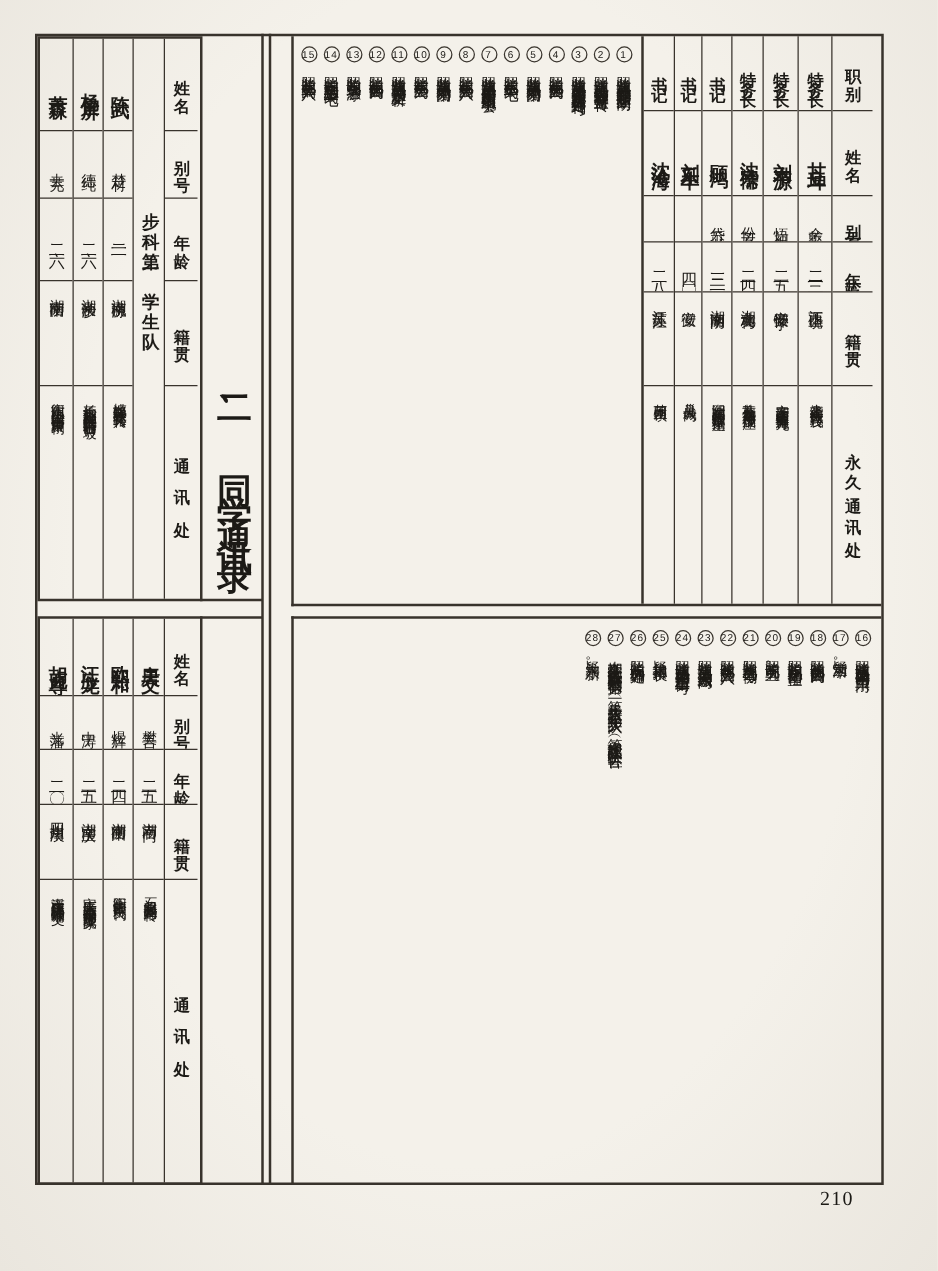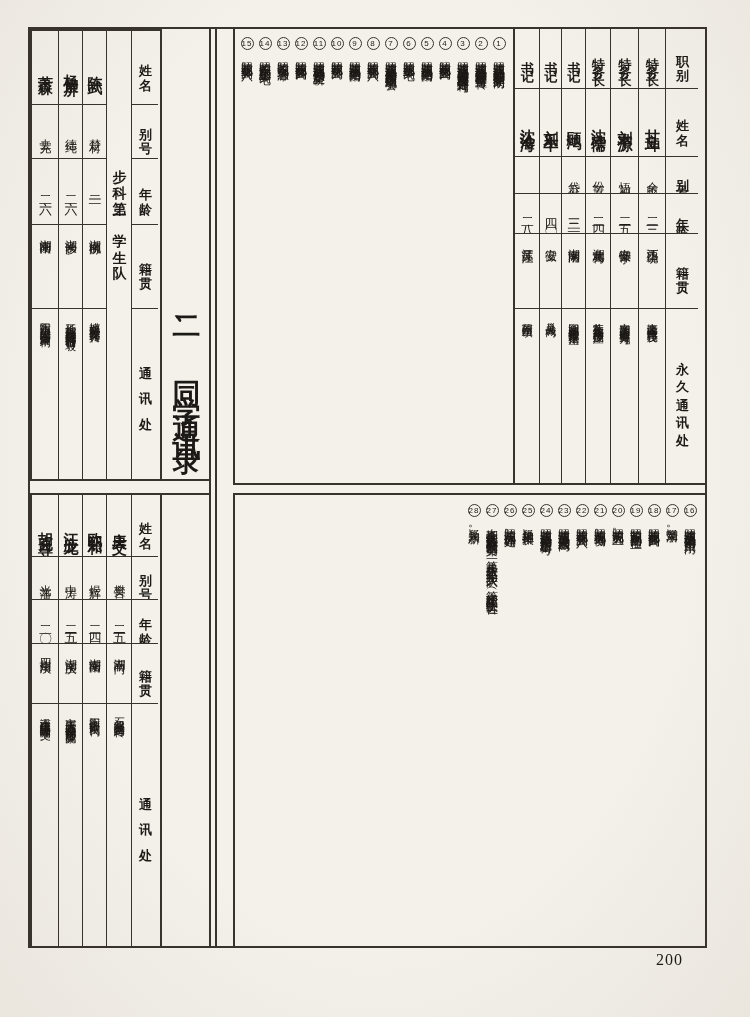--- a/index.html
+++ b/index.html
@@ -408,13 +408,13 @@
     <div class="note"><span class="cnum">22</span><span>照片说明年龄为三八。</span></div>
     <div class="note"><span class="cnum">23</span><span>照片说明通讯处为永嘉城内。</span></div>
     <div class="note"><span class="cnum">24</span><span>照片说明通讯处为广州市新丰街一二号。</span></div>
     <div class="note"><span class="cnum">25</span><span>疑为担架排长</span></div>
     <div class="note"><span class="cnum">26</span><span>照片说明为编译处。</span></div>
     <div class="note"><span class="cnum">27</span><span>本期学生队官佐名录标有队别的仅有第一、（第一步兵大队）第二（第二步兵大队）、第六（经理大队）学生队官佐。</span></div>
     <div class="note"><span class="cnum">28</span><span>疑为永新。</span></div>
   </div>
 </div>
 
-<div class="abs pagenum">200</div>
+<div class="abs pagenum">210</div>
 
 </body></html>

